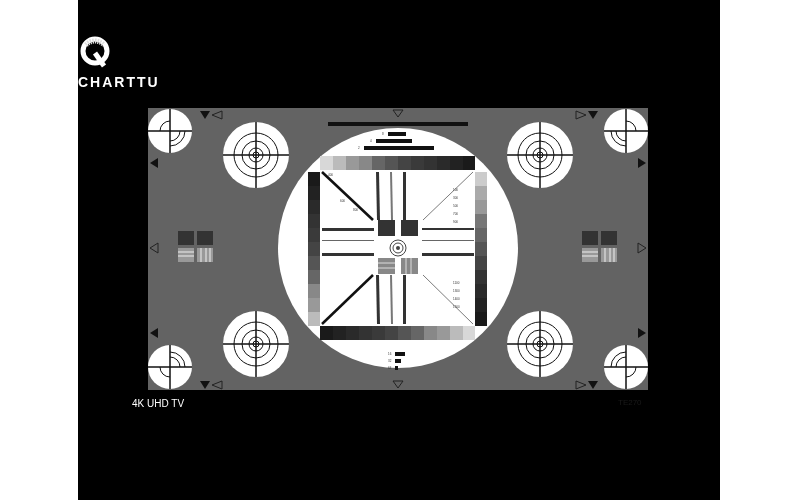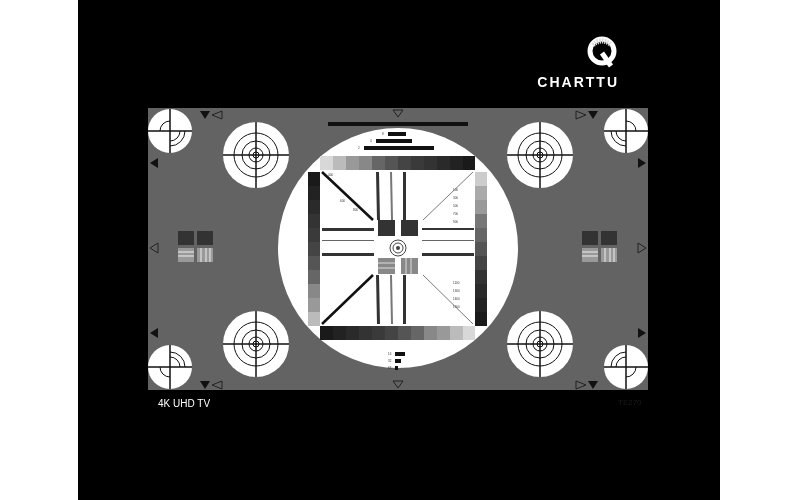--- a/index.html
+++ b/index.html
@@ -1,21 +1,21 @@
 <!DOCTYPE html>
 <html><head>
 <meta charset="utf-8">
 <style>
   html,body{margin:0;padding:0;background:#ffffff;}
   body{width:800px;height:500px;position:relative;overflow:hidden;font-family:"Liberation Sans",sans-serif;}
   .stage{position:absolute;left:78px;top:0;width:642px;height:500px;background:#000;}
-  .brand{position:absolute;left:8px;top:36px;width:533px;text-align:right;color:#fff;}
+  .brand{position:absolute;left:0;top:36px;width:533px;text-align:left;color:#fff;}
   .brand-text{display:block;font-weight:bold;letter-spacing:2px;font-size:14px;margin-top:2px;}
   .chart{position:absolute;left:70px;top:108px;width:500px;height:282px;background:#636363;overflow:hidden;}
-  .caption{position:absolute;left:80px;top:398px;color:#fff;font-size:10px;}
+  .caption{position:absolute;left:54px;top:398px;color:#fff;font-size:10px;}
   .code{position:absolute;left:540px;top:398px;color:#1a1a1a;font-size:8px;}
   svg text{font-family:"Liberation Sans",sans-serif;}
 </style>
 </head>
 <body>
 
 <div class="stage">
   <div class="brand">
     <svg width="34" height="32" viewBox="0 0 34 32">
       <circle cx="17" cy="15" r="12" fill="none" stroke="#fff" stroke-width="5"></circle>

